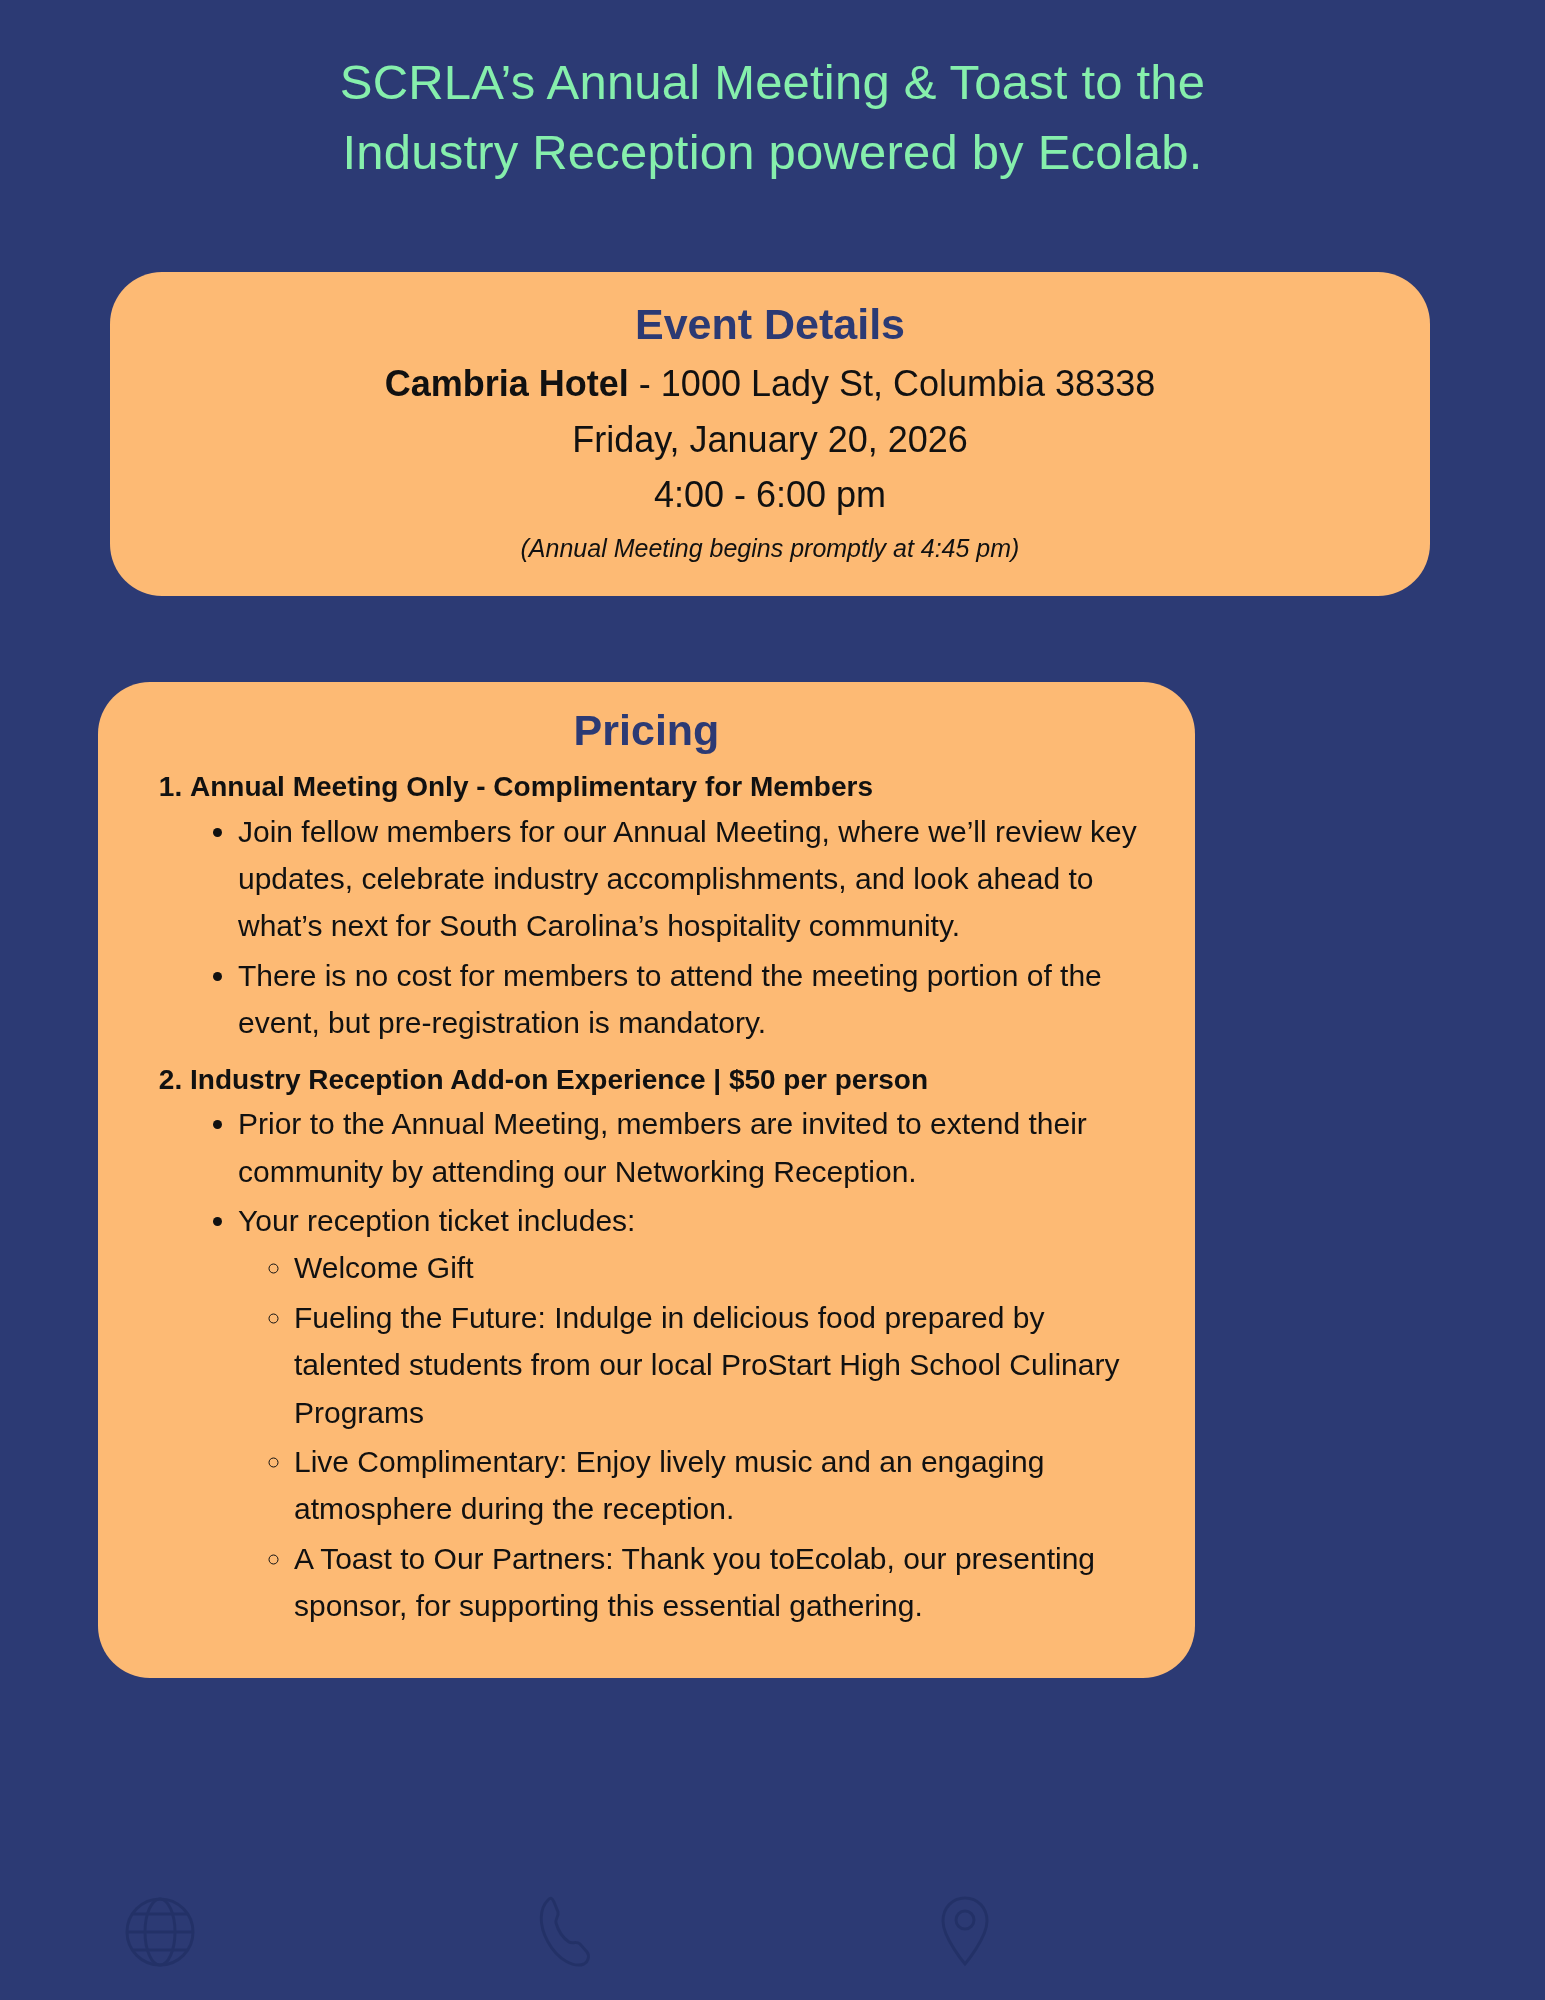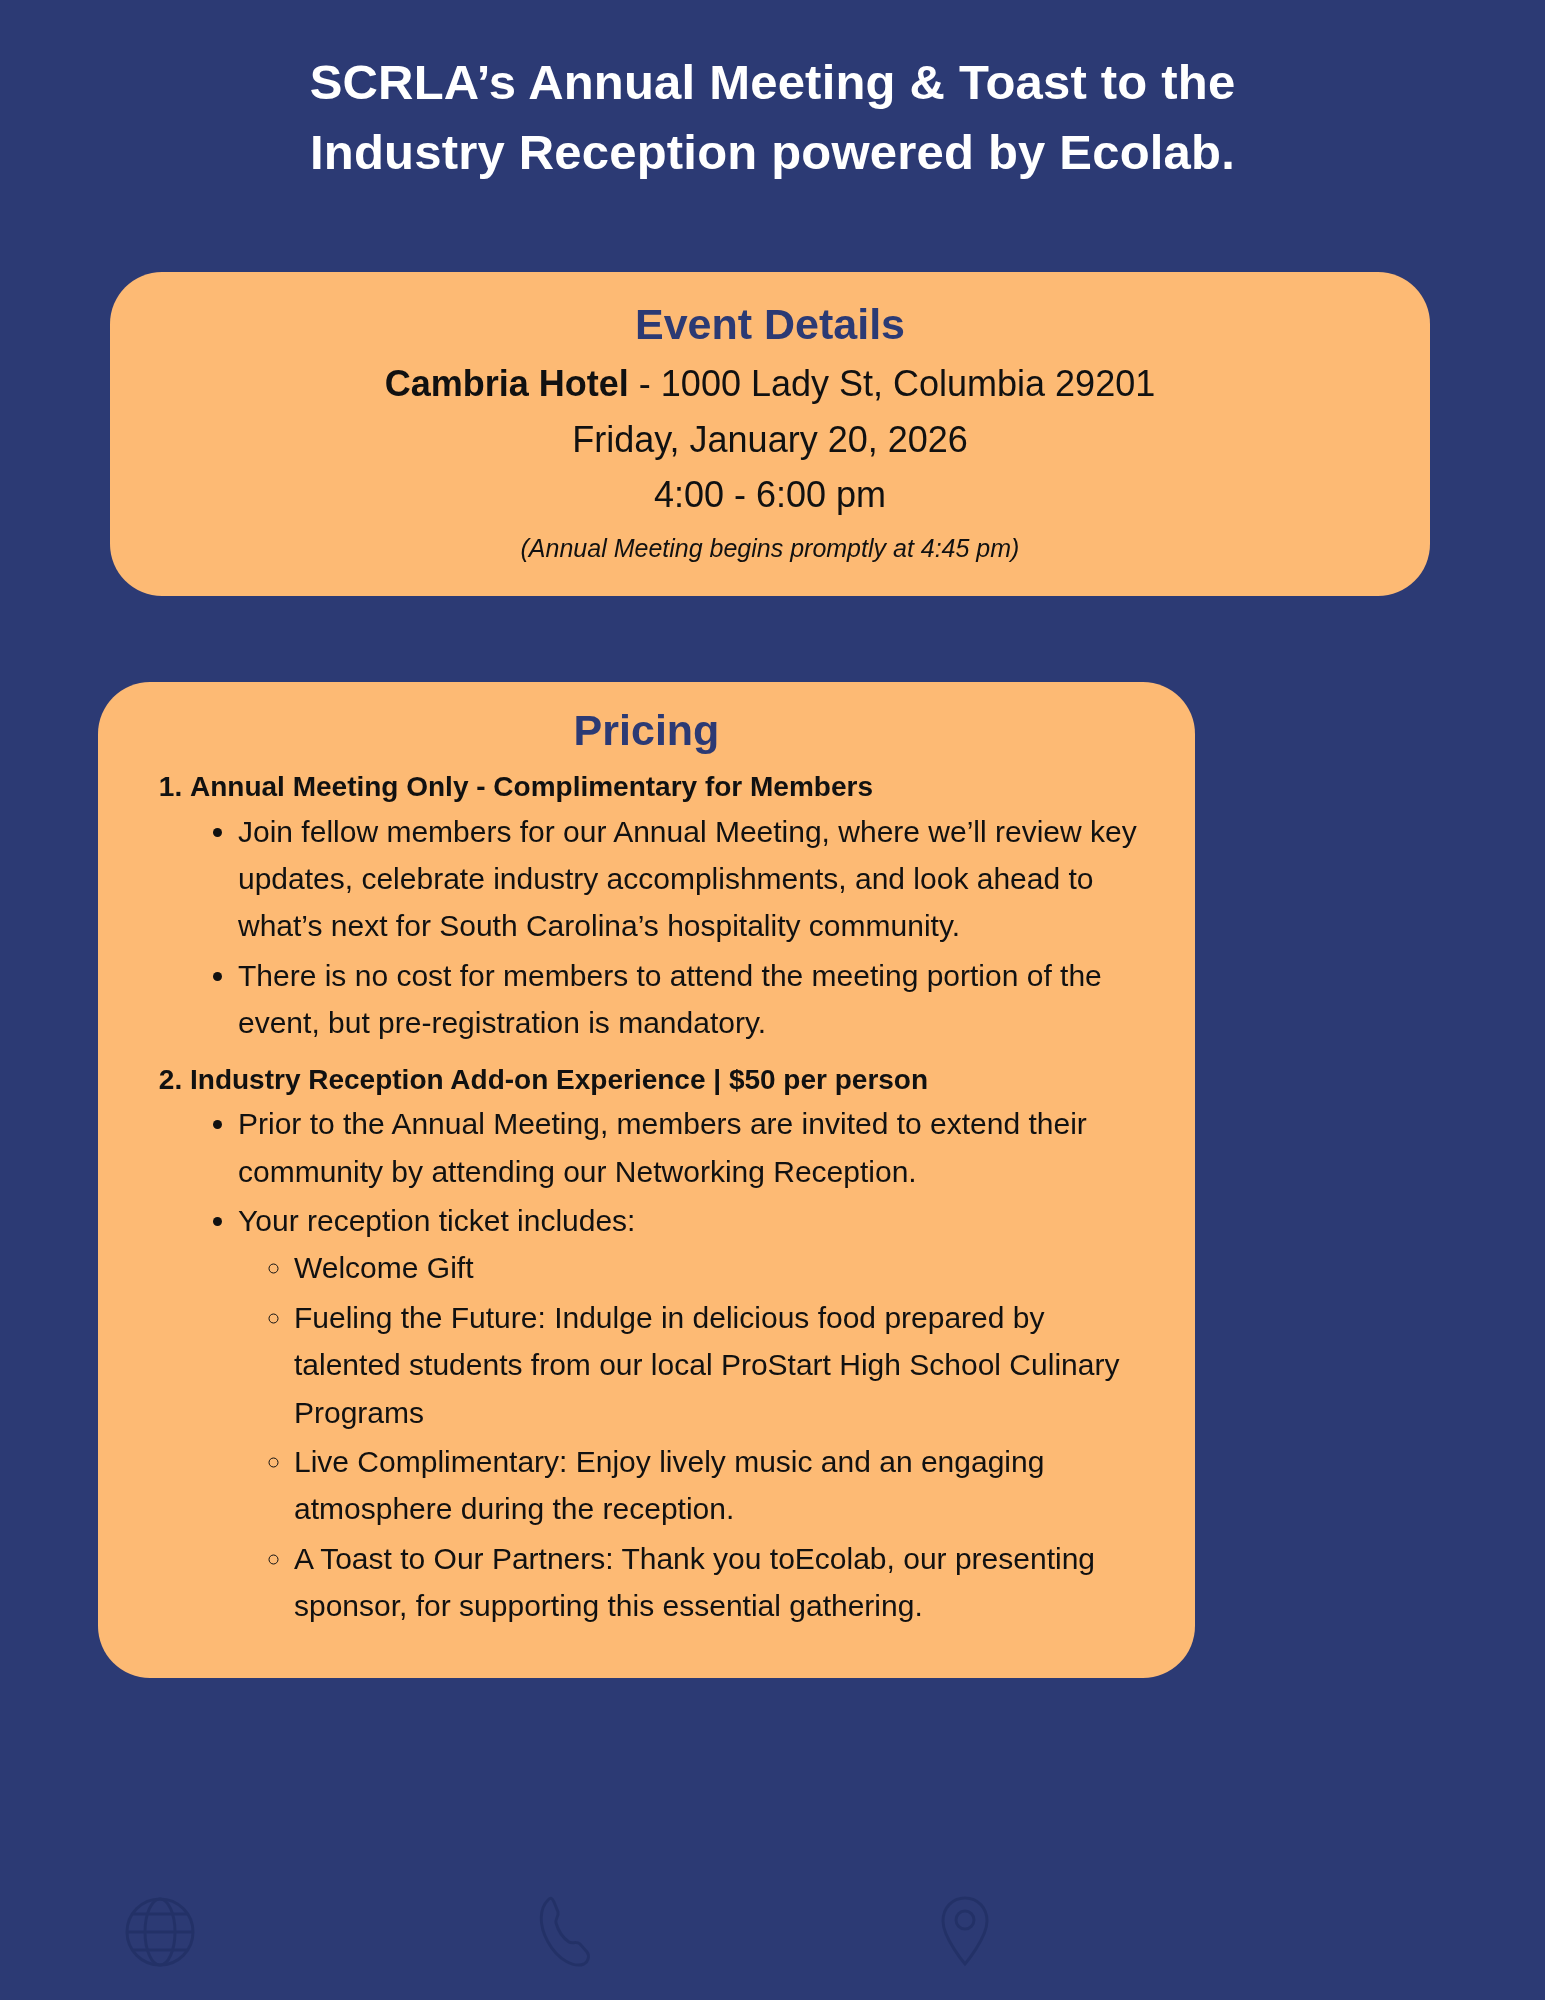--- a/index.html
+++ b/index.html
@@ -23,23 +23,23 @@
     background: #2c3a74;
   }
 
   
   .header {
     padding: 48px 110px 0 110px;
     text-align: center;
   }
   .header h1 {
     margin: 0;
-    color: #ffffff;
+    color: #86efac;
     font-size: 49px;
-    font-weight: bold;
+    font-weight: normal;
     line-height: 1.42;
     letter-spacing: 0.2px;
   }
   .header .line2 {
     display: block;
   }
 
   
   .card {
     background: #fdba74;
@@ -159,21 +159,21 @@
   <div class="header">
     <h1>
       <span>SCRLA’s Annual Meeting &amp; Toast to the</span>
       <span class="line2">Industry Reception powered by Ecolab.</span>
     </h1>
   </div>
 
   <div class="card card-details">
     <div class="card-title">Event Details</div>
     <div class="detail-line">
-      <strong>Cambria Hotel</strong><span> - 1000 Lady St, Columbia 29201</span>
+      <strong>Cambria Hotel</strong><span> - 1000 Lady St, Columbia 38338</span>
     </div>
     <div class="detail-line">Friday, January 20, 2026</div>
     <div class="detail-line">4:00 - 6:00 pm</div>
     <div class="note">(Annual Meeting begins promptly at 4:45 pm)</div>
   </div>
 
   <div class="card card-pricing">
     <div class="card-title">Pricing</div>
 
     <ol class="tiers">

